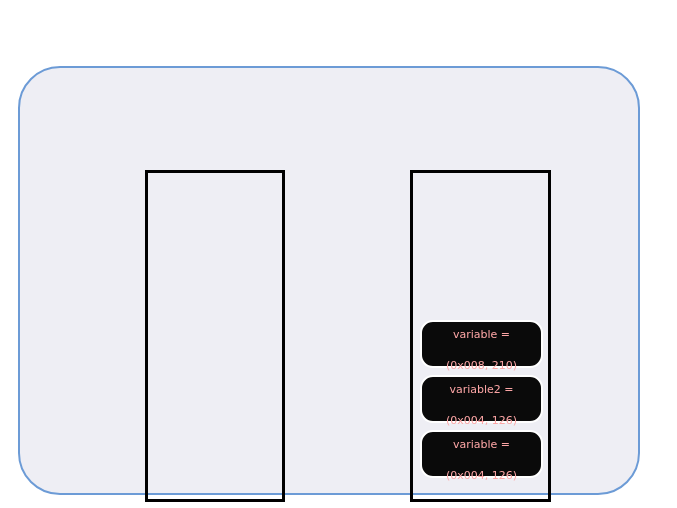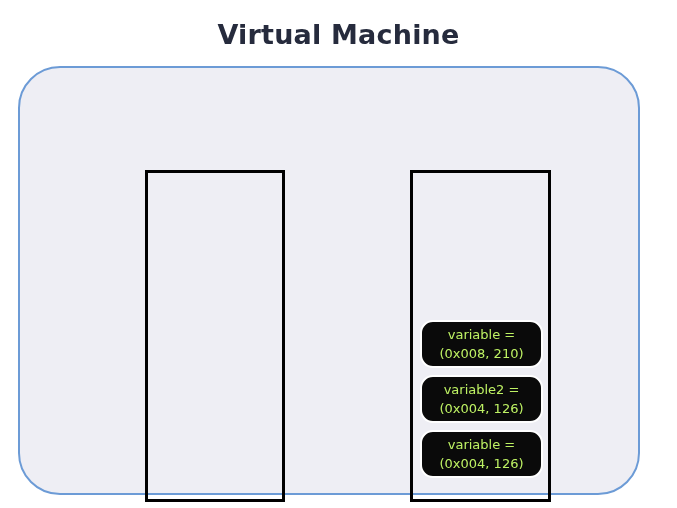--- a/index.html
+++ b/index.html
@@ -90,33 +90,33 @@
     border: 2px solid #ffffff;
     border-radius: 13px;
     display: flex;
     flex-direction: column;
     align-items: center;
     justify-content: center;
     color: #ffffff;
   }
 
   .frame-line {
-    font-size: 13px;
+    font-size: 11px;
     line-height: 19px;
-    color: #bef264;
+    color: #fca5a5;
     white-space: nowrap;
     text-align: center;
+    margin-top: 12px;
   }
 </style>
 </head>
 <body>
 
 <div class="diagram">
 
-  <div class="title">Virtual Machine</div>
 
   <div class="vm-container">
 
     <div class="region region-heap">
       <div class="region-box"></div>
     </div>
 
     <div class="region region-stack">
       <div class="region-box"></div>
 

